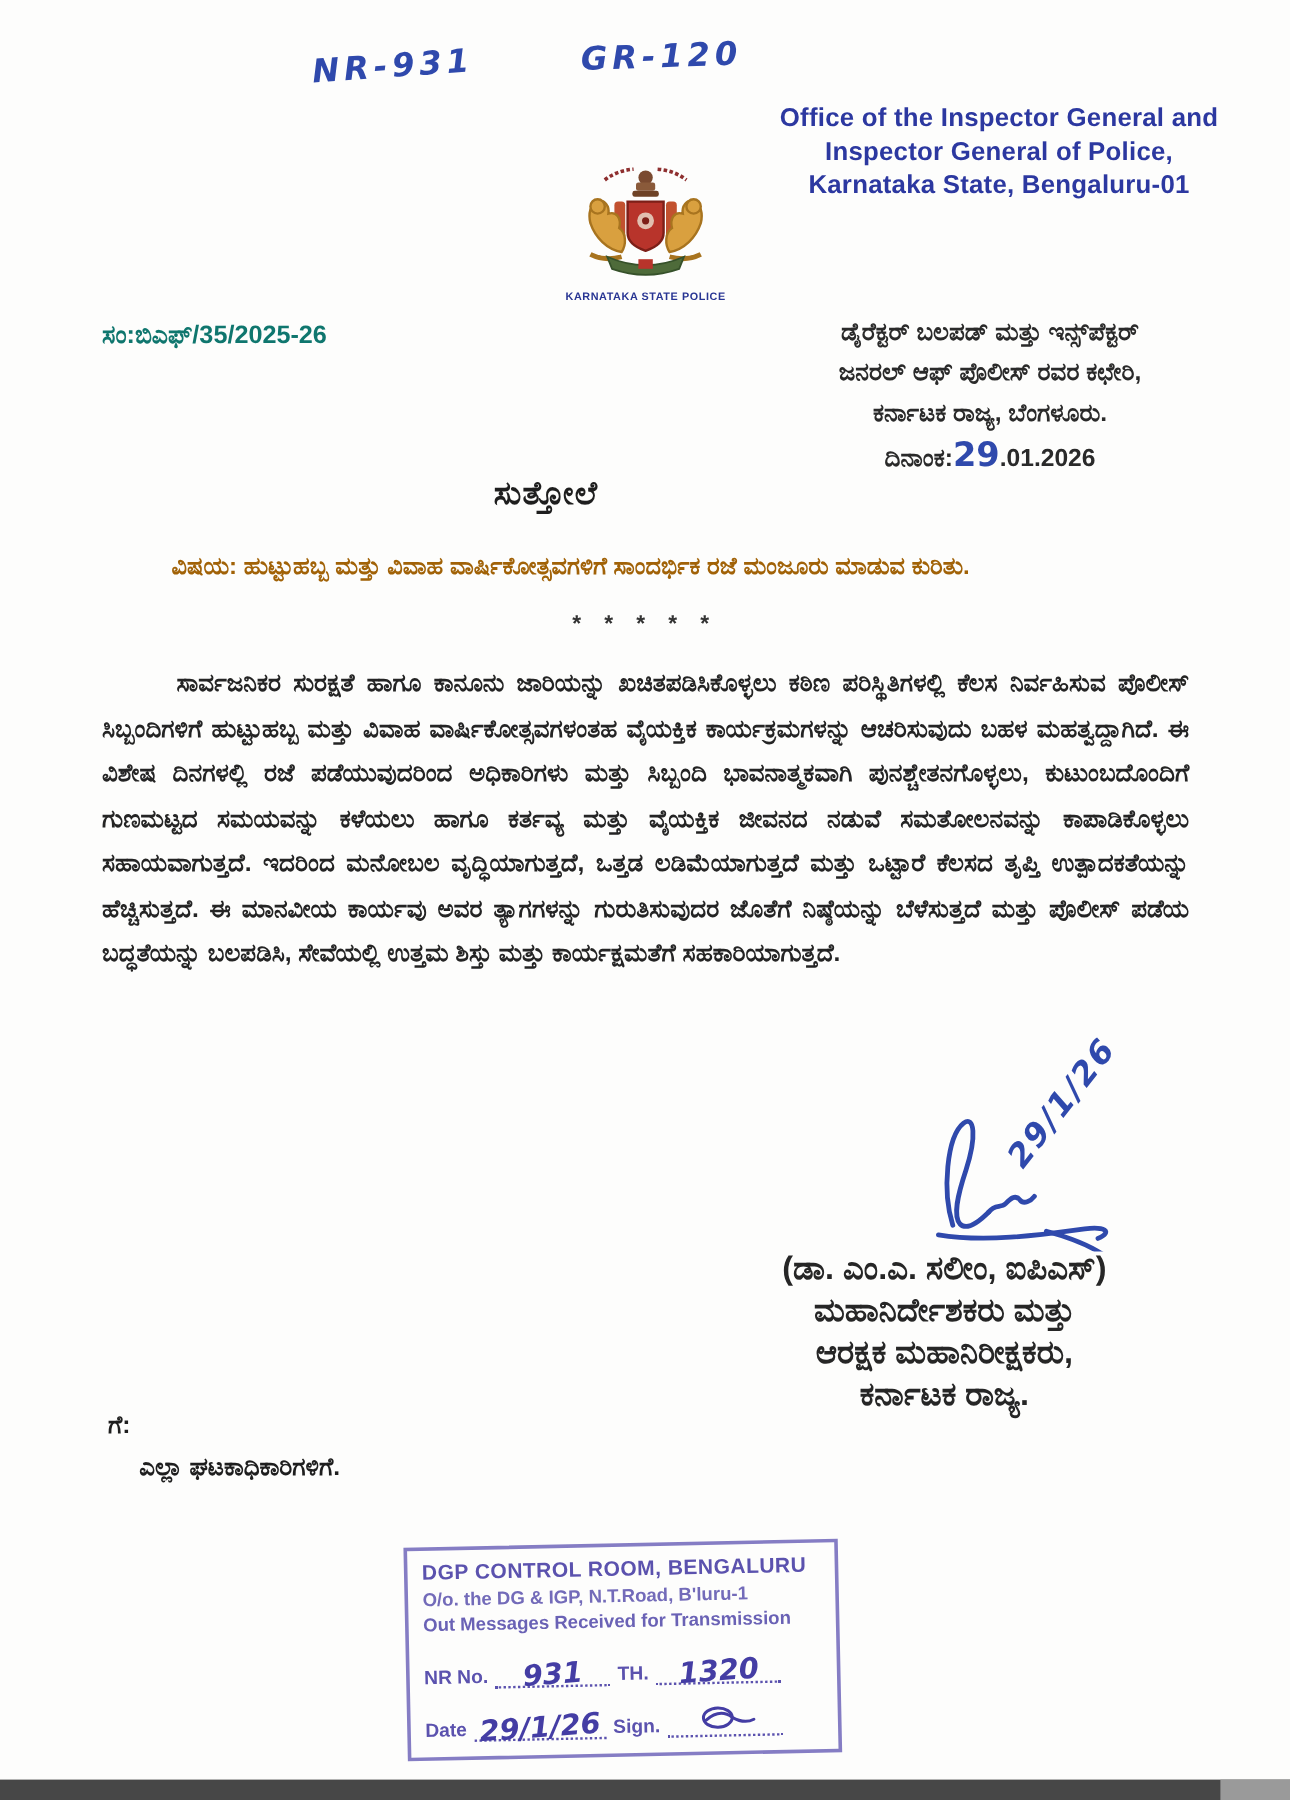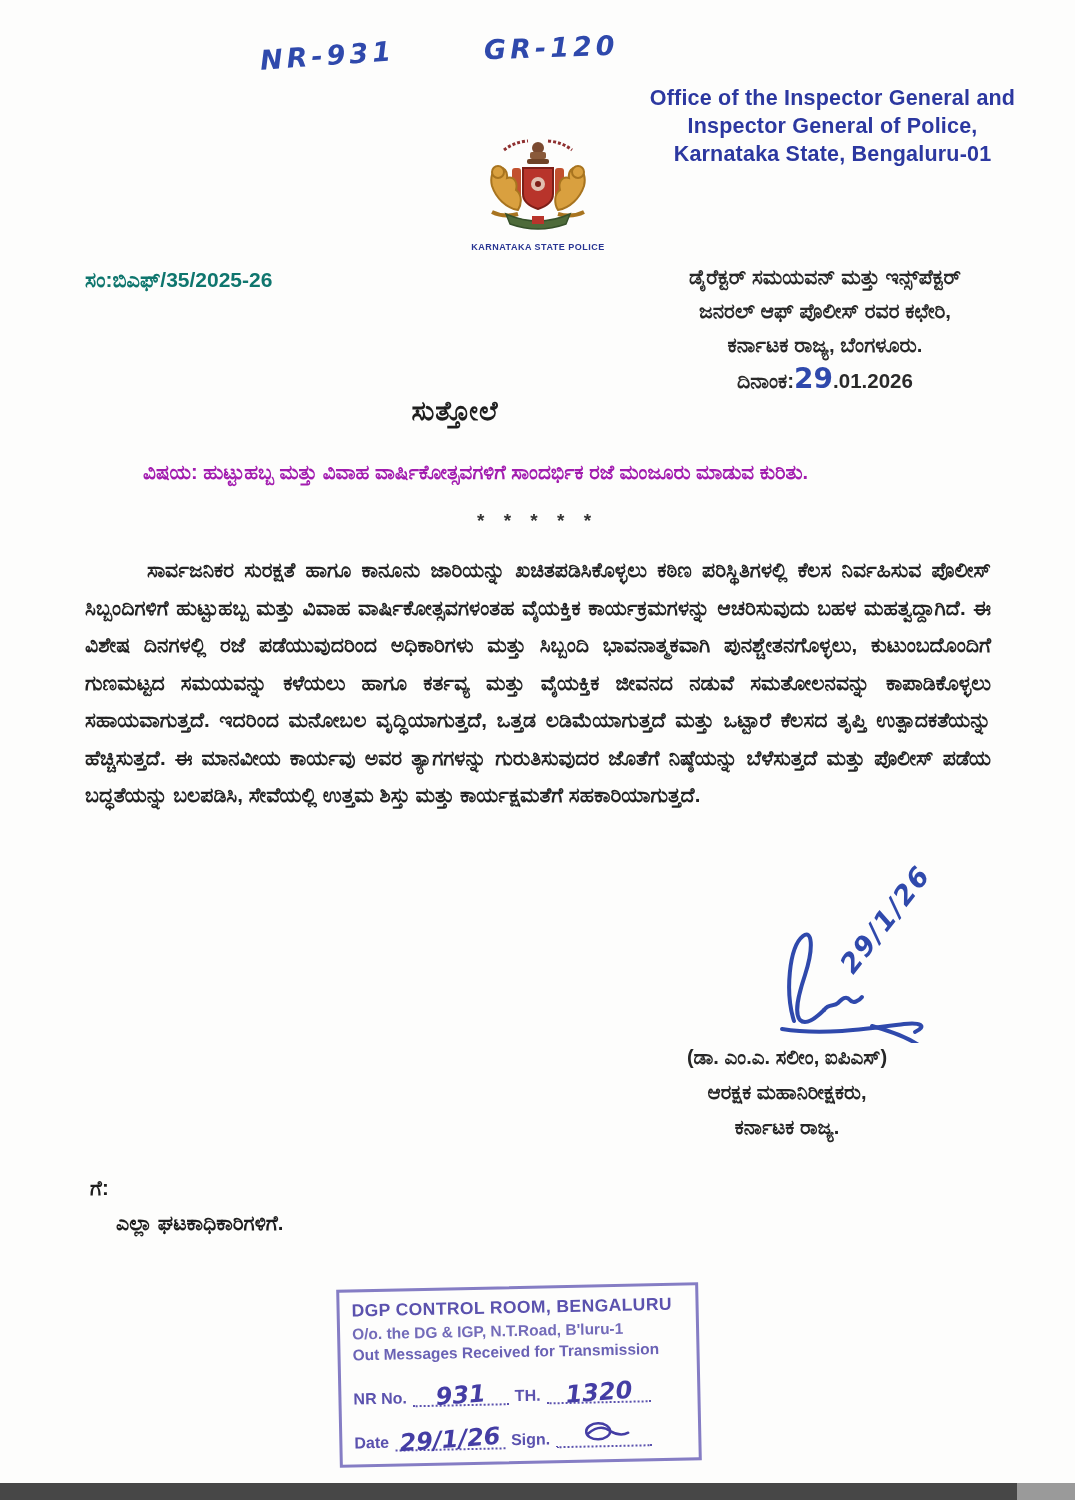--- a/index.html
+++ b/index.html
@@ -25,39 +25,39 @@
   .ref-no { left:85px; top:268px; font-size:21px; font-weight:600; color:#0f766e; }
 
   .addr {
     left:625px; top:260px; width:400px; text-align:center;
     font-size:20.5px; line-height:34px; font-weight:600; color:#2a2a2a;
   }
   .addr .day { font-style:normal; font-weight:700; font-size:28px; }
 
   .circ-title { left:0; top:396px; width:910px; text-align:center; font-size:27px; font-weight:bold; letter-spacing:1px; }
 
-  .subject { left:143px; top:461px; width:820px; font-size:20px; font-weight:600; color:#a21caf; }
+  .subject { left:143px; top:461px; width:820px; font-size:20px; font-weight:600; color:#a16207; }
 
   .stars { left:0; top:510px; width:1075px; text-align:center; font-size:19px; font-weight:bold; letter-spacing:7px; color:#333; }
 
   .body-para {
     left:85px; width:906px; font-size:20.5px; line-height:37.5px;
     text-align:justify; text-indent:62px; color:#242424; font-weight:700;
   }
   .para1 { top:551px; }
   .para2 { top:861px; }
 
   .sig-date {
     left:858px; top:948px; font-size:27px; letter-spacing:2px;
     transform:rotate(-52deg); transform-origin:left bottom;
   }
 
   .sig-block {
     left:612px; top:1040px; width:350px; text-align:center;
-    font-size:20px; line-height:35px; color:#262626; font-weight:600;
+    font-size:27px; line-height:35px; color:#262626; font-weight:600;
   }
   .sig-block .nm { font-weight:700; }
 
   .to-label { left:90px; top:1176px; font-size:20.5px; font-weight:600; }
   .to-value { left:116px; top:1211px; font-size:20.5px; font-weight:600;text-align:center; }
 
   .stamp {
     left:338px; top:1286px; width:334px;
     border:3px solid rgba(92,82,178,0.75);
     color:#5b52ae; padding:8px 10px 12px 12px;
@@ -122,21 +122,21 @@
       <path d="M44,82 q32,14 64,0 l-4,10 q-28,10 -56,0 z" fill="#4e6b3a" stroke="#36512a" stroke-width="1.5"></path>
       <rect x="70" y="84" width="12" height="8" fill="#b8342b"></rect>
 
       <text x="76" y="118" text-anchor="middle" font-size="9" font-weight="bold" fill="#283593" font-family="Liberation Sans, DejaVu Sans, sans-serif" letter-spacing="0.5">KARNATAKA STATE POLICE</text>
     </svg>
   </div>
 
   <div class="abs ref-no">ಸಂ:ಬಿಎಫ್/35/2025-26</div>
 
   <div class="abs addr">
-    <div>ಡೈರೆಕ್ಟರ್ ಸಮಯವನ್ ಮತ್ತು ಇನ್ಸ್‌ಪೆಕ್ಟರ್</div>
+    <div>ಡೈರೆಕ್ಟರ್ ಬಲಪಡ್ ಮತ್ತು ಇನ್ಸ್‌ಪೆಕ್ಟರ್</div>
     <div>ಜನರಲ್ ಆಫ್ ಪೊಲೀಸ್ ರವರ ಕಛೇರಿ,</div>
     <div>ಕರ್ನಾಟಕ ರಾಜ್ಯ, ಬೆಂಗಳೂರು.</div>
     <div>
       <span>ದಿನಾಂಕ:</span><span class="ink day">29</span><span>.01.2026</span>
     </div>
   </div>
 
   <div class="abs circ-title">ಸುತ್ತೋಲೆ</div>
 
   <div class="abs subject">ವಿಷಯ: ಹುಟ್ಟುಹಬ್ಬ ಮತ್ತು ವಿವಾಹ ವಾರ್ಷಿಕೋತ್ಸವಗಳಿಗೆ ಸಾಂದರ್ಭಿಕ ರಜೆ ಮಂಜೂರು ಮಾಡುವ ಕುರಿತು.</div>
@@ -152,20 +152,21 @@
         <path d="M72,85 c5,-7 10,-3 14,-7 c4,-4 8,-8 12,-3 c3,4 9,1 12,-3"></path>
         <path d="M30,104 C72,111 122,103 152,99 C168,97 176,101 163,107"></path>
         <path d="M120,101 C142,107 158,114 168,121"></path>
       </g>
     </svg>
   </div>
   <div class="abs ink sig-date">29/1/26</div>
 
   <div class="abs sig-block">
     <div class="nm">(ಡಾ. ಎಂ.ಎ. ಸಲೀಂ, ಐಪಿಎಸ್)</div>
+    <div>ಮಹಾನಿರ್ದೇಶಕರು ಮತ್ತು</div>
     <div>ಆರಕ್ಷಕ ಮಹಾನಿರೀಕ್ಷಕರು,</div>
     <div>ಕರ್ನಾಟಕ ರಾಜ್ಯ.</div>
   </div>
 
   <div class="abs to-label">ಗೆ:</div>
   <div class="abs to-value">ಎಲ್ಲಾ ಘಟಕಾಧಿಕಾರಿಗಳಿಗೆ.</div>
 
   <div class="abs stamp">
     <div class="s1">DGP CONTROL ROOM, BENGALURU</div>
     <div class="s2">O/o. the DG &amp; IGP, N.T.Road, B'luru-1</div>

